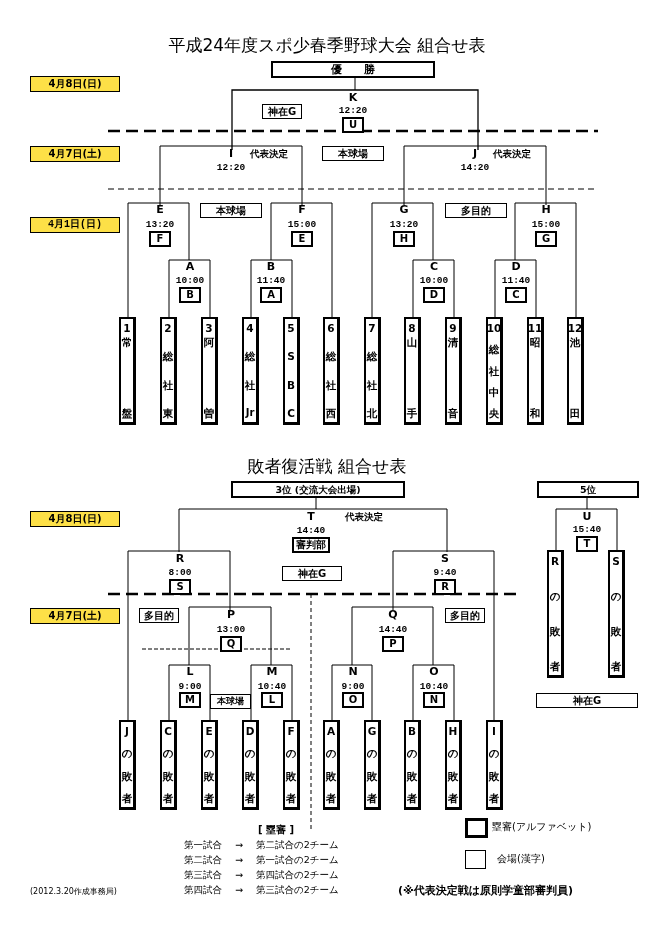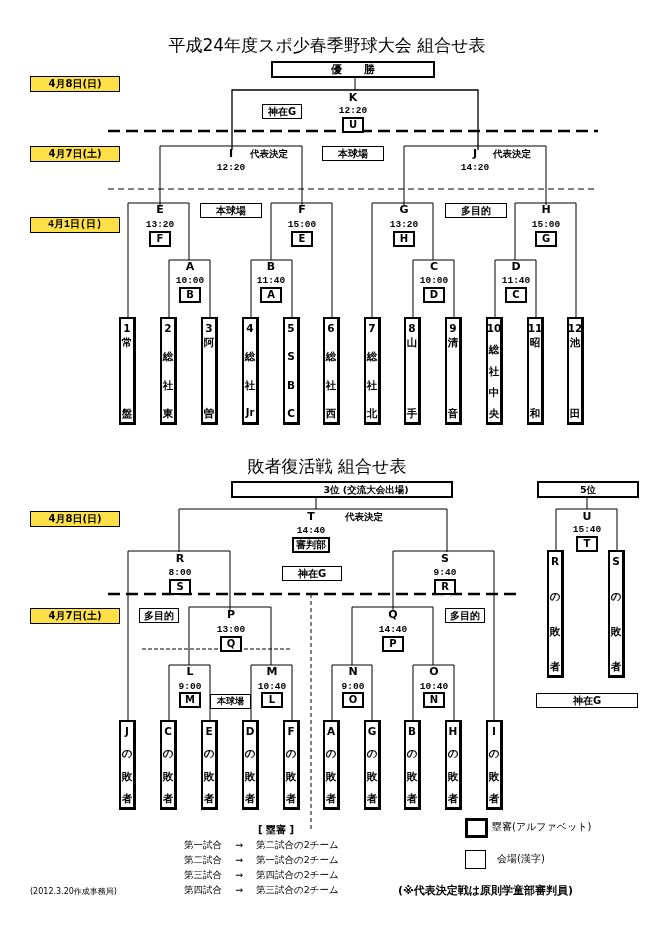--- a/index.html
+++ b/index.html
@@ -213,21 +213,21 @@
 </div>
 <div class="abs team" style="left:567px;top:317px;text-align:center;">
   <span>12</span>
   <span>池</span>
   <span style="flex:1"></span>
   <span>田</span>
 </div>
 
 <div class="abs title" style="left:327px;top:455px;">敗者復活戦 組合せ表</div>
 
-<div class="abs hdr" style="left:231px;top:481px;width:170px;font-size:9.5px;padding-left:48px;">3位 (交流大会出場)</div>
+<div class="abs hdr" style="left:231px;top:481px;width:170px;font-size:9.5px;">3位 (交流大会出場)</div>
 <div class="abs hdr" style="left:537px;top:481px;width:98px;font-size:9.5px;">5位</div>
 
 <div class="abs date" style="left:30px;top:511px;">4月8日(日)</div>
 <div class="abs date" style="left:30px;top:608px;">4月7日(土)</div>
 
 <div class="abs lbl" style="left:311px;top:511px;">T</div>
 <div class="abs note" style="left:345px;top:511px;">代表決定</div>
 <div class="abs time" style="left:311px;top:525px;">14:40</div>
 <div class="abs ump wide" style="left:311px;top:537px;">審判部</div>
 <div class="abs venue" style="left:282px;top:566px;width:58px;">神在G</div>

